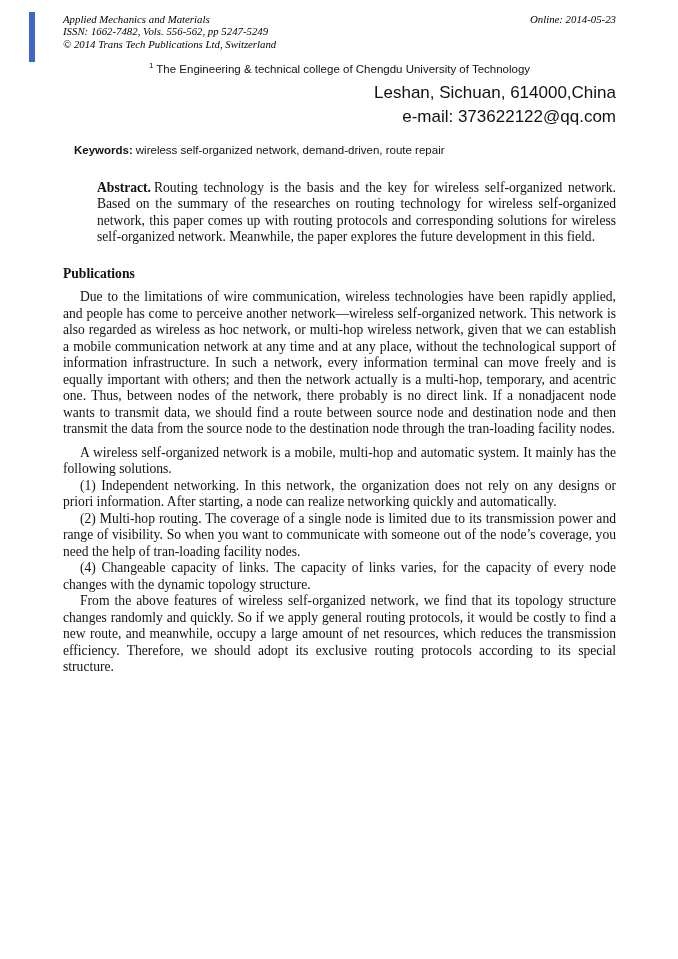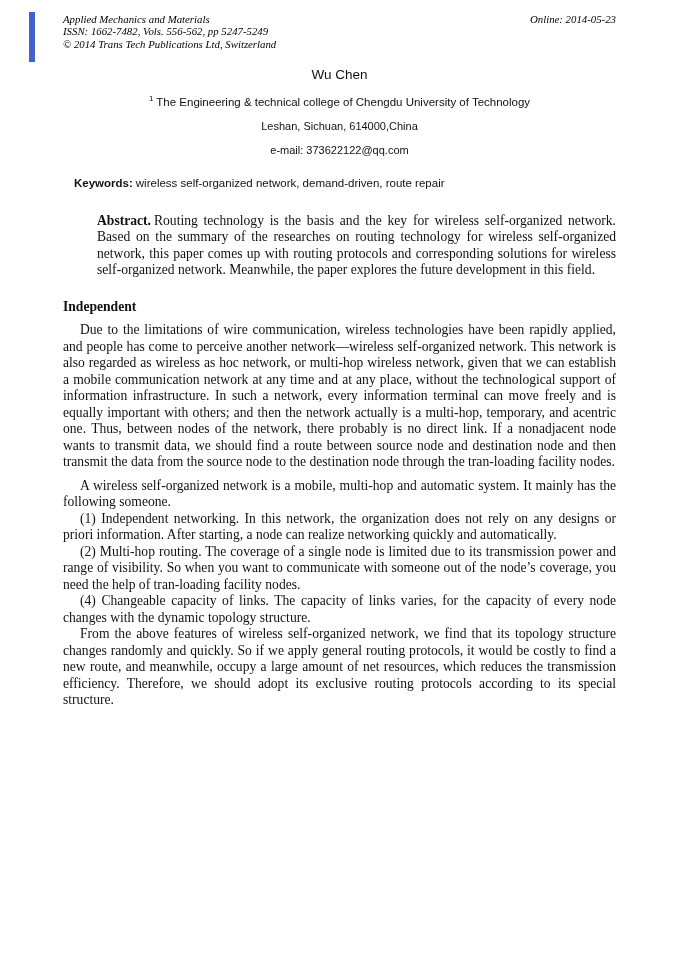--- a/index.html
+++ b/index.html
@@ -61,23 +61,23 @@
     font-family: "Liberation Sans", sans-serif;
     font-size: 11.5px;
     line-height: 14px;
   }
   .affil sup {
     font-size: 8px;
     margin-right: 3px;
   }
   .addr, .email {
     margin-top: 10px;
-    text-align: center;
+    text-align: right;
     font-family: "Liberation Sans", sans-serif;
-    font-size: 11px;
+    font-size: 17px;
     line-height: 14px;
   }
   .keywords {
     margin-top: 19px;
     font-family: "Liberation Sans", sans-serif;
     font-size: 11.5px;
     line-height: 14px;
     text-align: left;
     padding-left: 11px;
   }
@@ -120,41 +120,40 @@
     <div class="hdr">
       <div class="hdr-left">
         <div>Applied Mechanics and Materials</div>
         <div>ISSN: 1662-7482, Vols. 556-562, pp 5247-5249</div>
         <div>© 2014 Trans Tech Publications Ltd, Switzerland</div>
       </div>
       <div class="hdr-right">Online: 2014-05-23</div>
     </div>
 
 
-    <div class="author-name">Wu Chen</div>
 
     <div class="affil">
       <sup>1</sup><span>The Engineering &amp; technical college of Chengdu University of Technology</span>
     </div>
 
     <div class="addr">Leshan, Sichuan, 614000,China</div>
 
     <div class="email">e-mail: 373622122@qq.com</div>
 
     <div class="keywords">
       <b>Keywords:</b><span>wireless self-organized network, demand-driven, route repair</span>
     </div>
 
     <div class="abstract">
       <b>Abstract.</b><span>Routing technology is the basis and the key for wireless self-organized network. Based on the summary of the researches on routing technology for wireless self-organized network, this paper comes up with routing protocols and corresponding solutions for wireless self-organized network. Meanwhile, the paper explores the future development in this field.</span>
     </div>
 
-    <div class="sec-heading">Independent</div>
+    <div class="sec-heading">Publications</div>
     <p class="body-par first">Due to the limitations of wire communication, wireless technologies have been rapidly applied, and people has come to perceive another network—wireless self-organized network. This network is also regarded as wireless as hoc network, or multi-hop wireless network, given that we can establish a mobile communication network at any time and at any place, without the technological support of information infrastructure. In such a network, every information terminal can move freely and is equally important with others; and then the network actually is a multi-hop, temporary, and acentric one. Thus, between nodes of the network, there probably is no direct link. If a nonadjacent node wants to transmit data, we should find a route between source node and destination node and then transmit the data from the source node to the destination node through the tran-loading facility nodes.</p>
 
-    <p class="body-par first">A wireless self-organized network is a mobile, multi-hop and automatic system. It mainly has the following someone.</p>
+    <p class="body-par first">A wireless self-organized network is a mobile, multi-hop and automatic system. It mainly has the following solutions.</p>
     <p class="body-par">(1) Independent networking. In this network, the organization does not rely on any designs or priori information. After starting, a node can realize networking quickly and automatically.</p>
     <p class="body-par">(2) Multi-hop routing. The coverage of a single node is limited due to its transmission power and range of visibility. So when you want to communicate with someone out of the node’s coverage, you need the help of tran-loading facility nodes.</p>
     <p class="body-par">(4) Changeable capacity of links. The capacity of links varies, for the capacity of every node changes with the dynamic topology structure.</p>
     <p class="body-par">From the above features of wireless self-organized network, we find that its topology structure changes randomly and quickly. So if we apply general routing protocols, it would be costly to find a new route, and meanwhile, occupy a large amount of net resources, which reduces the transmission efficiency. Therefore, we should adopt its exclusive routing protocols according to its special structure.</p>
 
   </div>
 </div>
 
 </body></html>

